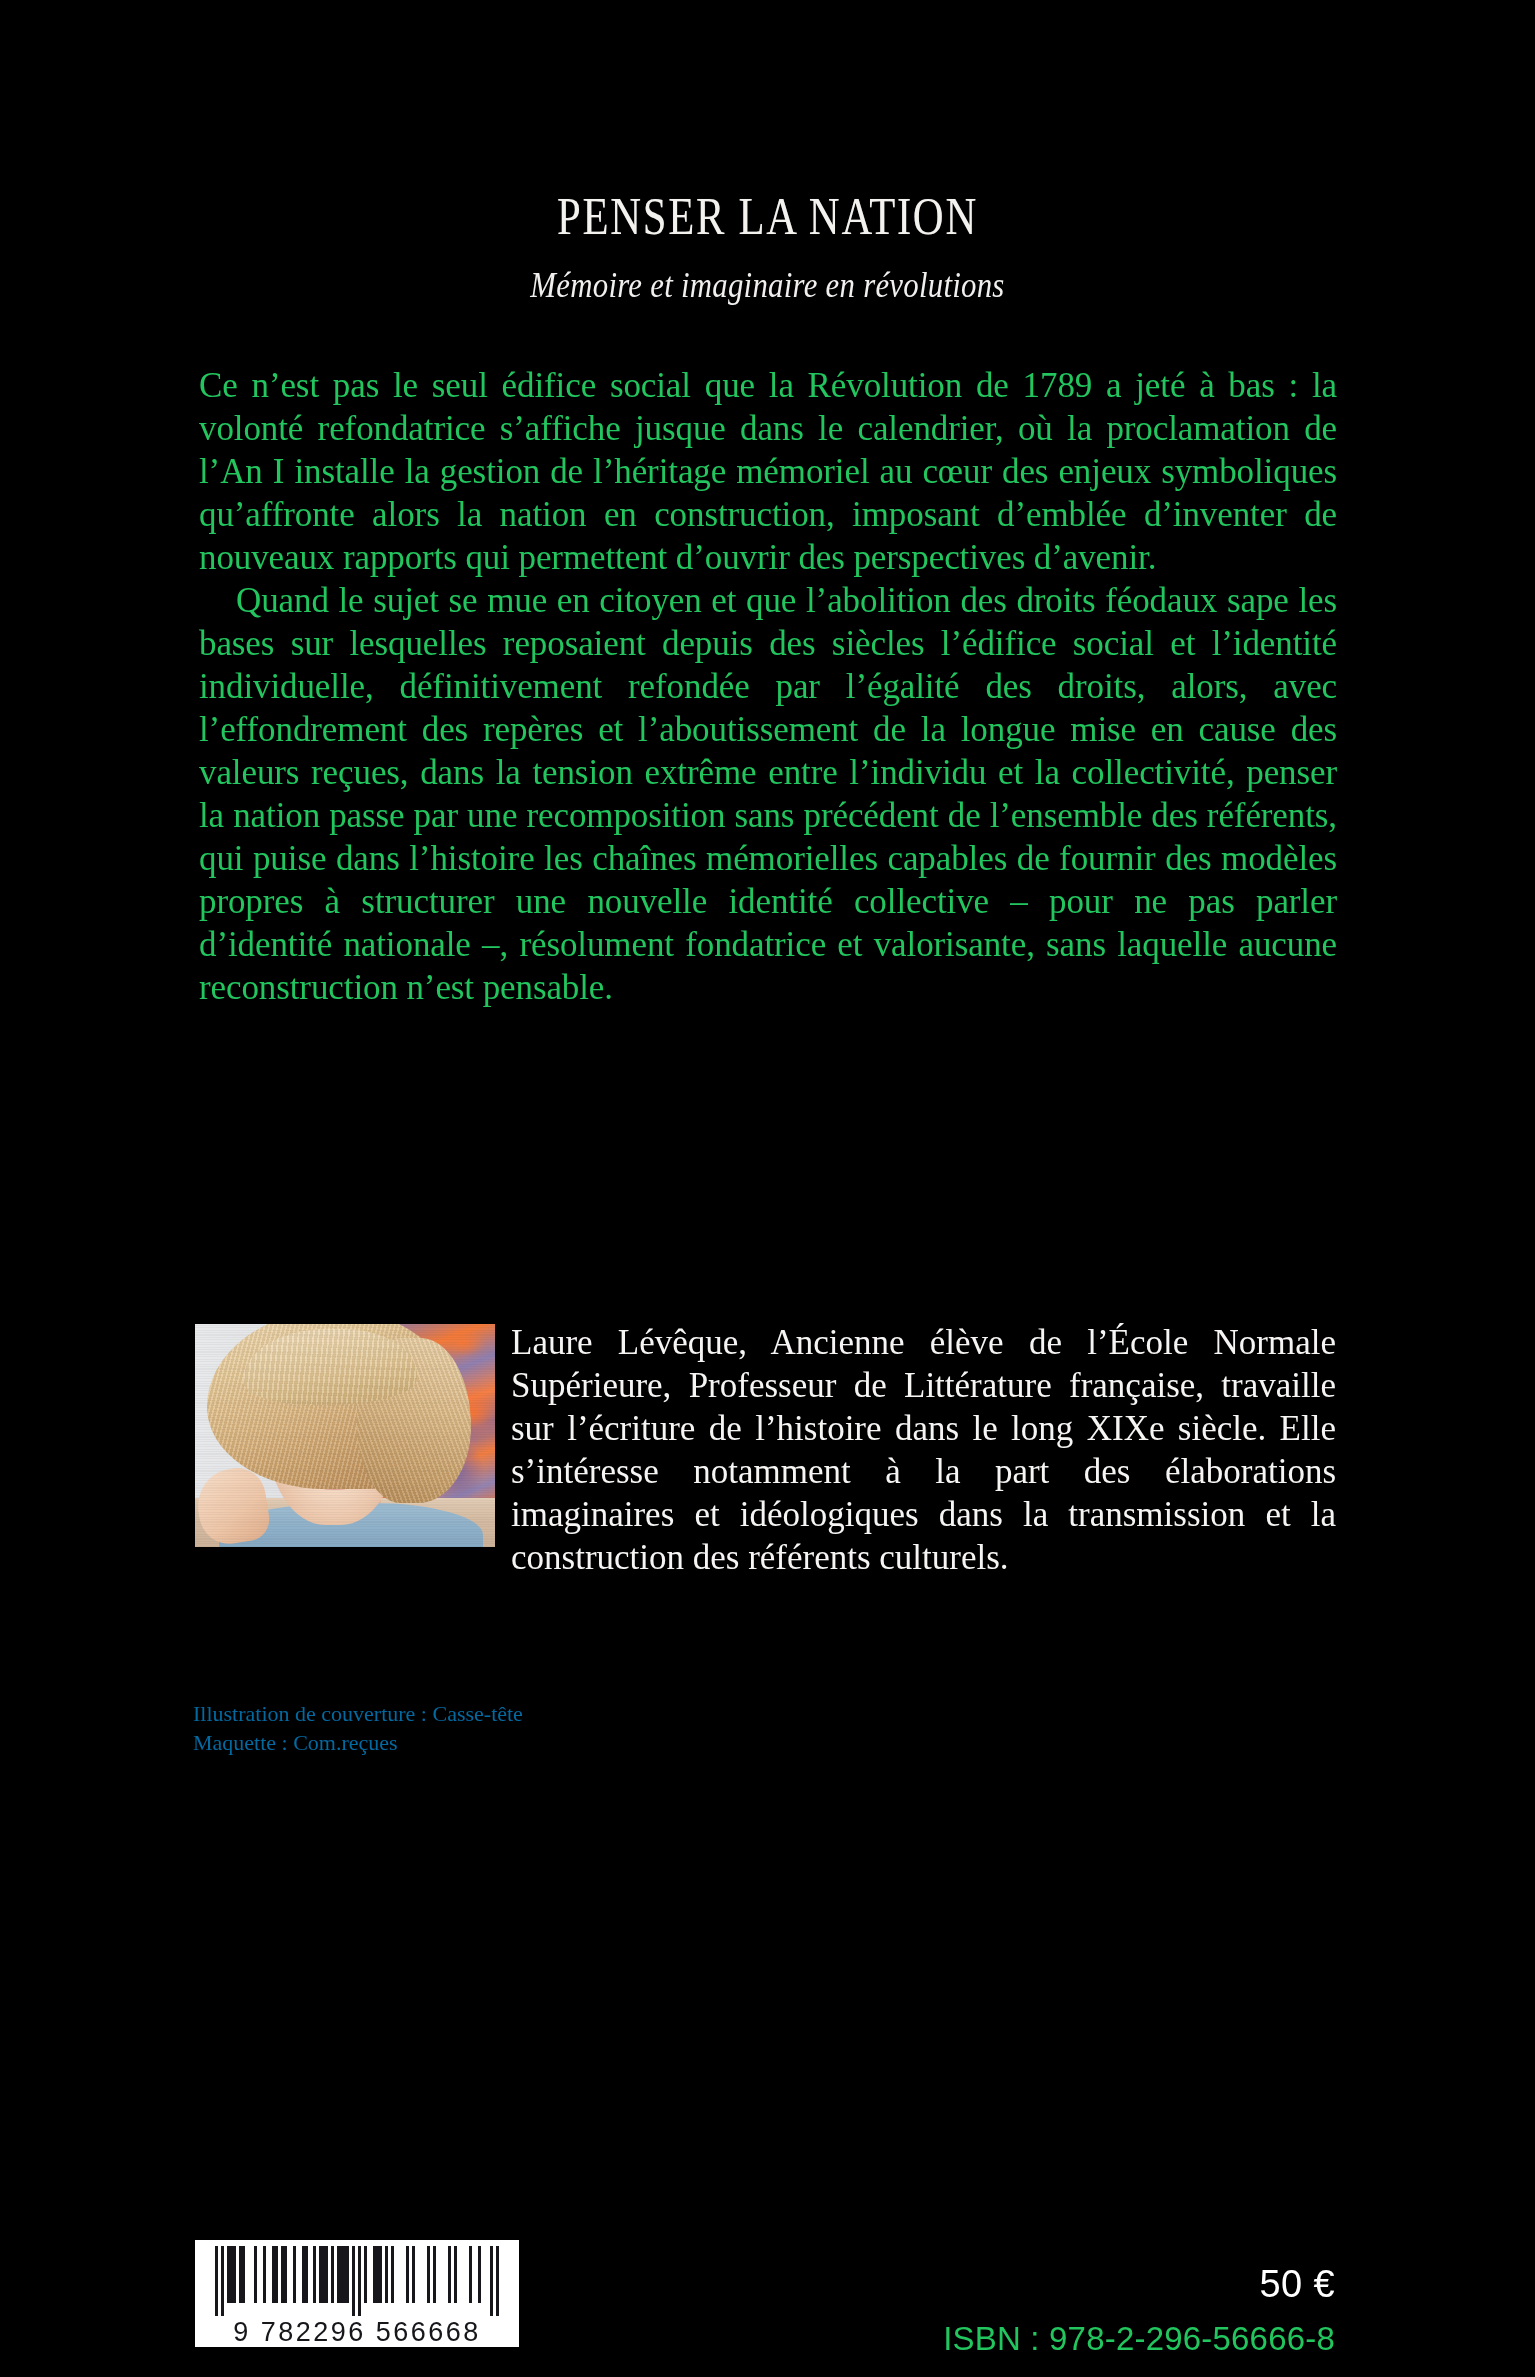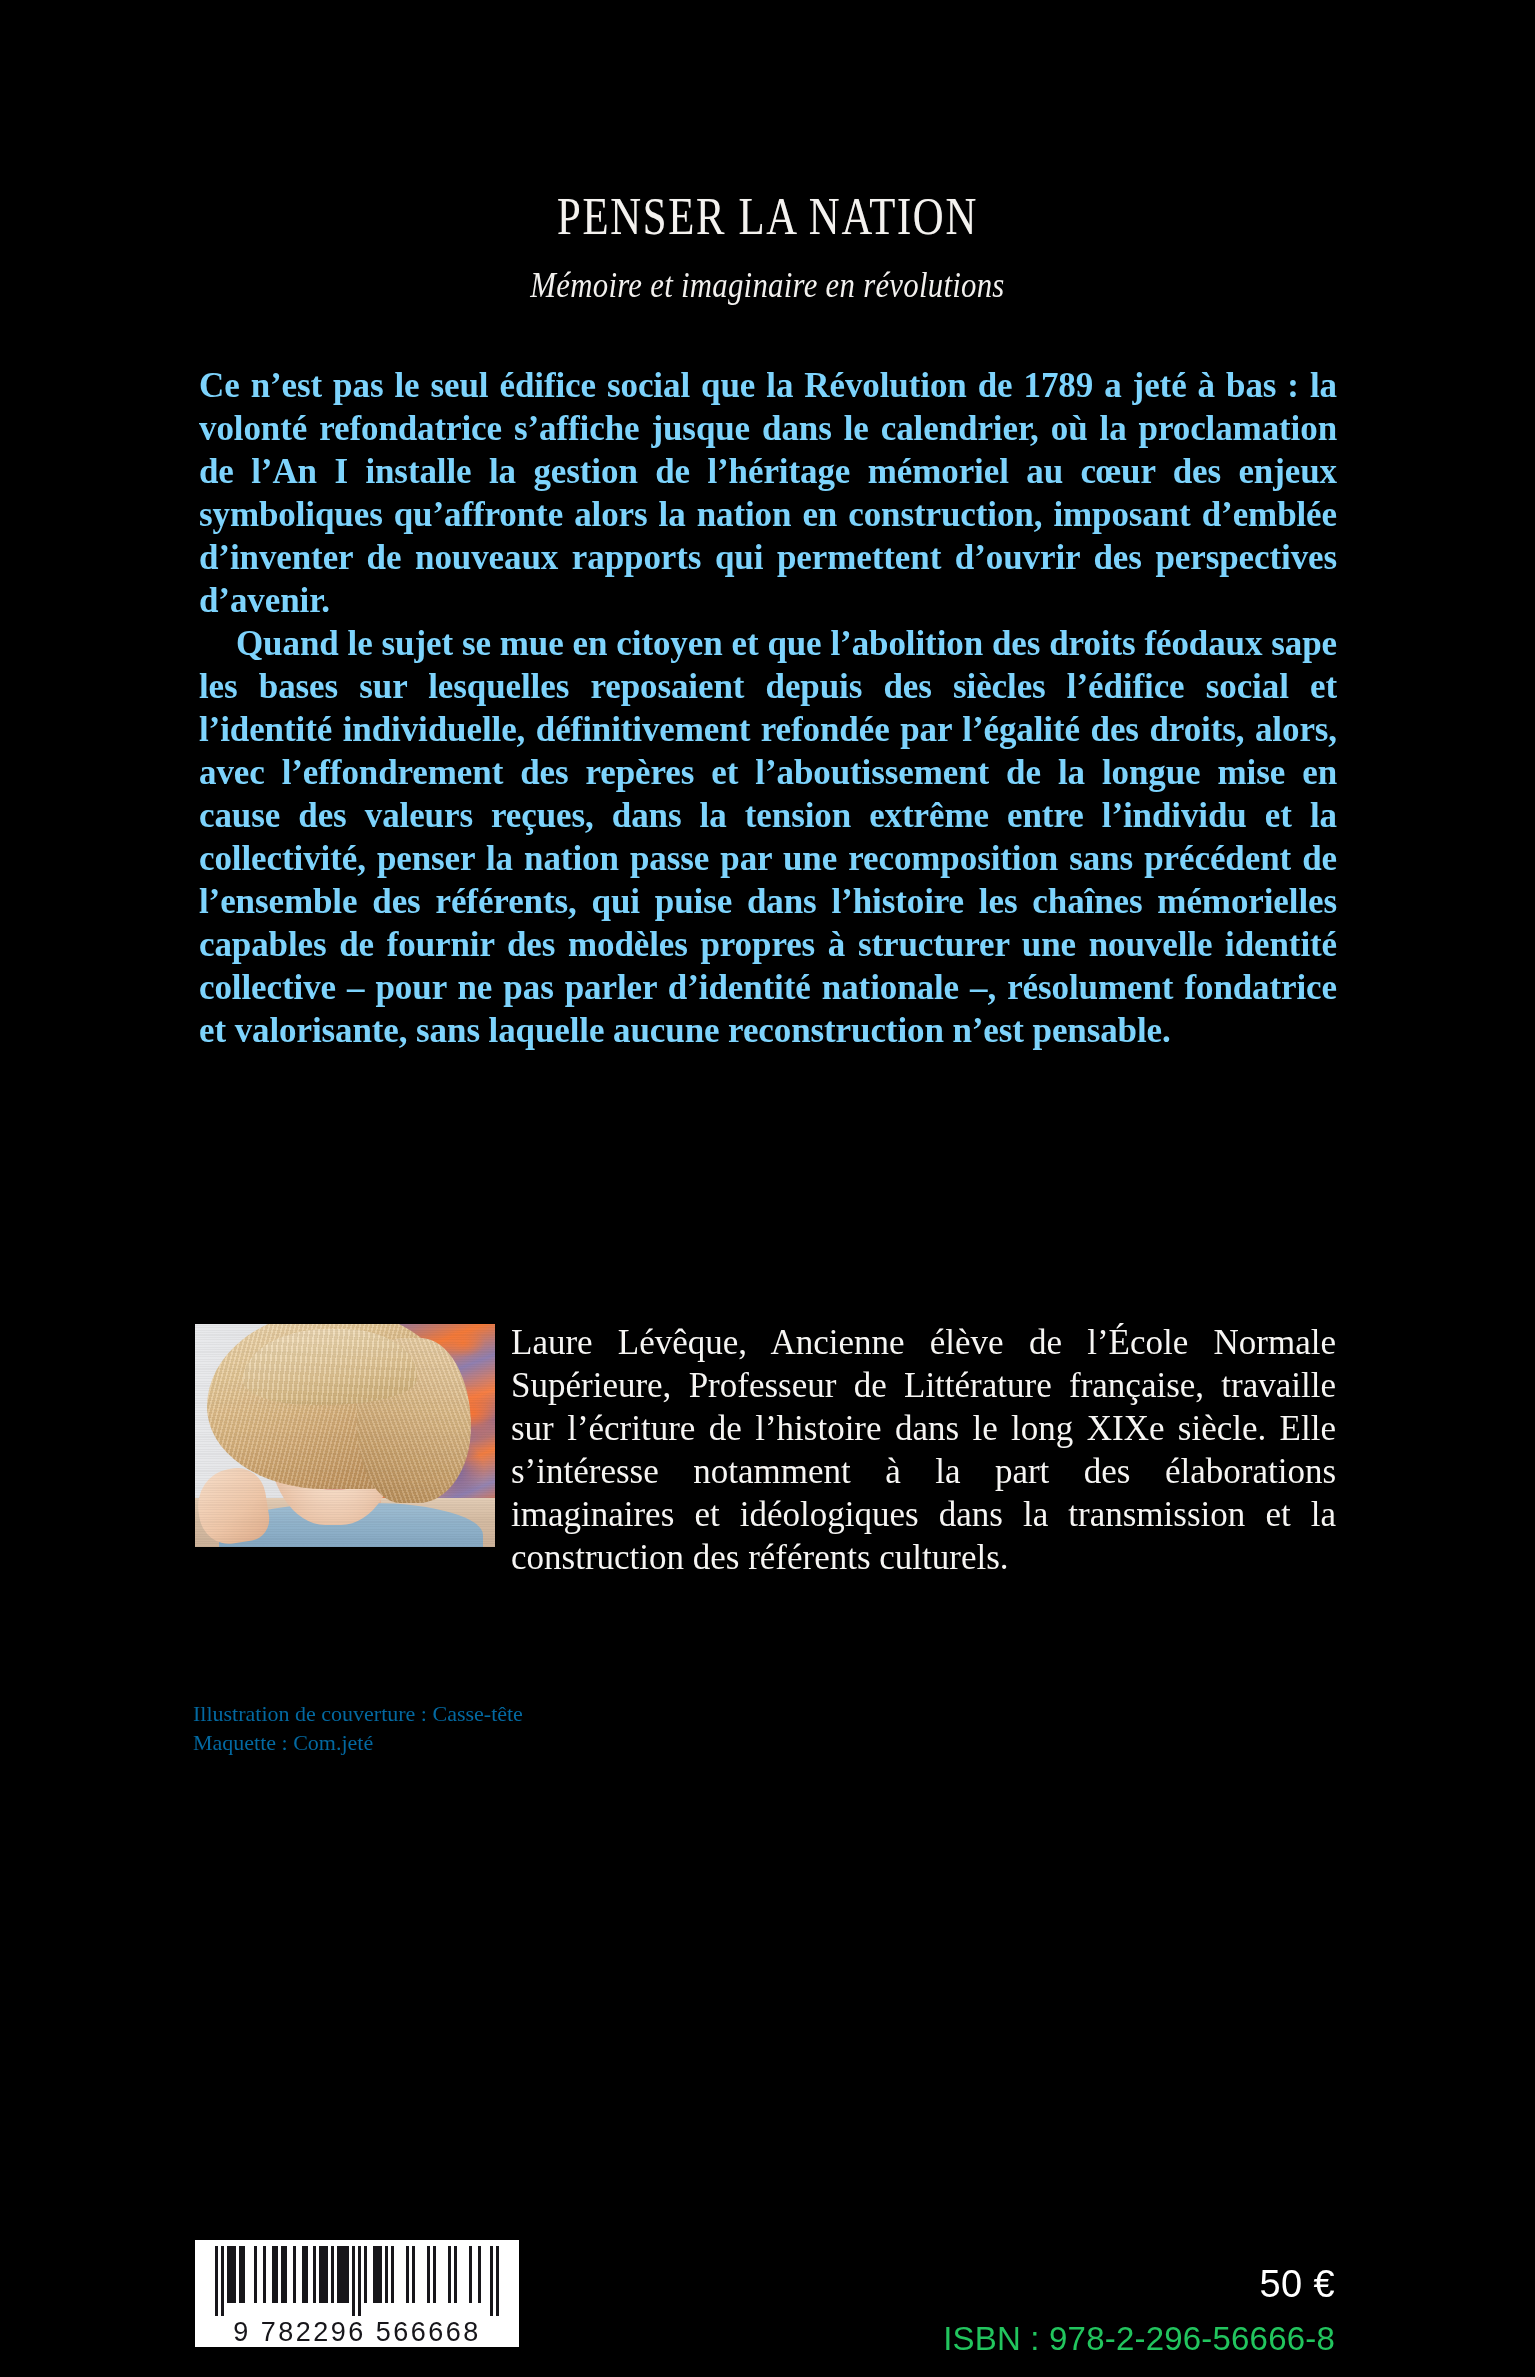--- a/index.html
+++ b/index.html
@@ -59,23 +59,22 @@
   .blurb {
     position: absolute;
     left: 199px;
     width: 1138px;
     top: 320px;
     font-family: "Liberation Serif", "DejaVu Serif", serif;
     font-size: 35px;
     line-height: 43px;
     text-align: justify;
     text-justify: inter-word;
-    color: #7dd3fc;
+    color: #22c55e;
     letter-spacing: -0.1px;
-    font-weight: bold;
   }
   .blurb p {
     margin: 0;
     transform: none;
   }
   .blurb p + p {
     text-indent: 37px;
   }
 
   
@@ -363,21 +362,21 @@
       <div class="ph-hair-right"></div>
       <div class="ph-fringe"></div>
       <div class="ph-hand"></div>
       <div class="ph-grain"></div>
     </div>
     <p class="bio-text">Laure Lévêque, Ancienne élève de l’École Normale Supérieure, Professeur de Littérature française, travaille sur l’écriture de l’histoire dans le long XIXe siècle. Elle s’intéresse notamment à la part des élaborations imaginaires et idéologiques dans la transmission et la construction des référents culturels.</p>
   </div>
 
   <div class="credits">
     <div>Illustration de couverture : Casse-tête</div>
-    <div>Maquette : Com.jeté</div>
+    <div>Maquette : Com.reçues</div>
   </div>
 
 
   <div class="barcode-box">
     <div class="bars" id="bars">
         <span style="left: 0px; width: 2.9px; height: 70px;"></span>
         <span style="left: 6px; width: 2.9px; height: 70px;"></span>
         <span style="left: 12px; width: 2.9px; height: 57px;"></span>
         <span style="left: 15px; width: 2.9px; height: 57px;"></span>
         <span style="left: 18px; width: 2.9px; height: 57px;"></span>

